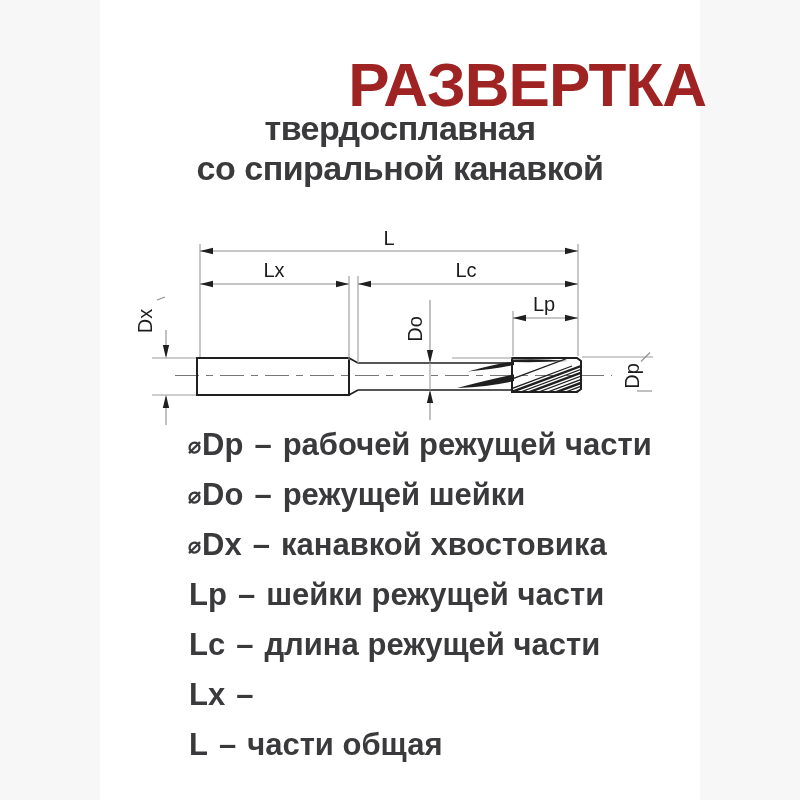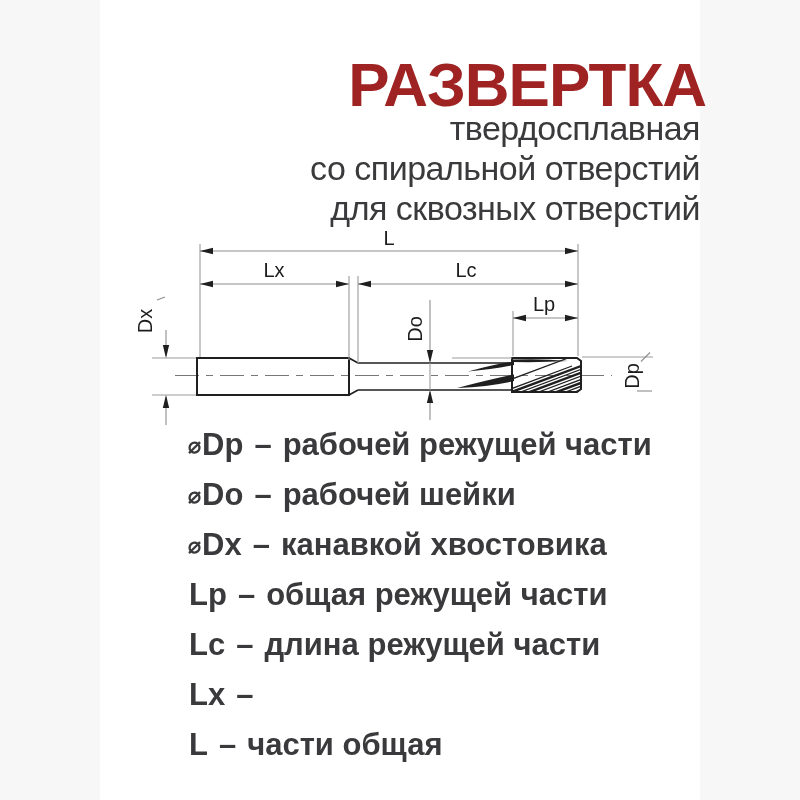--- a/index.html
+++ b/index.html
@@ -16,21 +16,21 @@
     position:absolute;left:100px;top:0;width:600px;height:800px;
     background:var(--panel);
   }
   .title{
     position:absolute;top:48px;left:0;width:100%;margin:6px;
     text-align:right;font-weight:800;font-size:62px;line-height:1;
     letter-spacing:-1px;color:var(--accent);
   }
   .subtitle{
     position:absolute;top:108px;left:0;width:100%;
-    text-align:right;font-weight:400;font-size:34px;line-height:40px;
+    text-align:center;font-weight:700;font-size:34px;line-height:40px;
     color:var(--text);letter-spacing:-0.5px;
   }
   .drawing{position:absolute;top:230px;left:0;width:600px;height:200px;}
   
   .ol   {stroke:var(--line);stroke-width:2;fill:none;}
   .ol-t {stroke:var(--line);stroke-width:1.6;fill:none;}
   .thin {stroke:var(--thinline);stroke-width:1.1;fill:none;}
   .dim  {stroke:#8d8d8d;stroke-width:1.1;fill:none;}
   .arr  {fill:var(--line);stroke:none;}
   .flt  {stroke:var(--line);stroke-width:1.2;fill:none;}
@@ -48,22 +48,21 @@
 </style>
 </head>
 <body>
 
 <div class="content">
 
   <h1 class="title">РАЗВЕРТКА</h1>
 
   <div class="subtitle">
     <div>твердосплавная</div>
-    <div>со спиральной отверстий</div>
-    <div>для сквозных отверстий</div>
+    <div>со спиральной канавкой</div>
   </div>
 
   <svg class="drawing" viewBox="0 0 600 200">
 
     <line class="cl" x1="75" y1="145.5" x2="512" y2="145.5"></line>
 
     <g>
       <rect class="ol" x="97" y="128" width="152" height="37"></rect>
       <path class="ol-t" d="M249,128 L258,133 M249,165 L258,160"></path>
       <path class="ol-t" d="M258,133 H412 M258,160 H412"></path>
@@ -158,31 +157,31 @@
 
   <div class="legend">
     <div class="row">
       <span><span class="diam">⌀</span><span>Dp</span></span>
       <span class="dash">–</span>
       <span class="desc">рабочей режущей части</span>
     </div>
     <div class="row">
       <span><span class="diam">⌀</span><span>Do</span></span>
       <span class="dash">–</span>
-      <span class="desc">рабочей шейки</span>
+      <span class="desc">режущей шейки</span>
     </div>
     <div class="row">
       <span><span class="diam">⌀</span><span>Dx</span></span>
       <span class="dash">–</span>
       <span class="desc">канавкой хвостовика</span>
     </div>
     <div class="row">
       <span><span class="diam"></span><span>Lp</span></span>
       <span class="dash">–</span>
-      <span class="desc">общая режущей части</span>
+      <span class="desc">шейки режущей части</span>
     </div>
     <div class="row">
       <span><span class="diam"></span><span>Lc</span></span>
       <span class="dash">–</span>
       <span class="desc">длина режущей части</span>
     </div>
     <div class="row">
       <span><span class="diam"></span><span>Lx</span></span>
       <span class="dash">–</span>
     </div>

